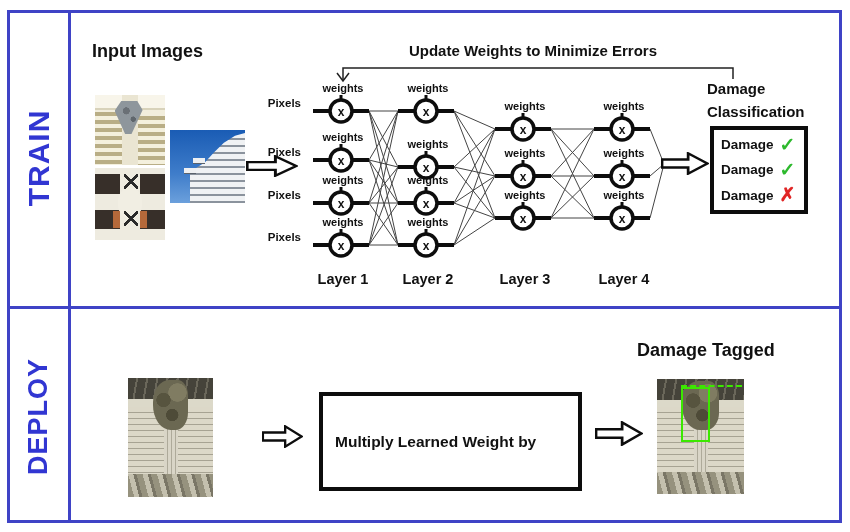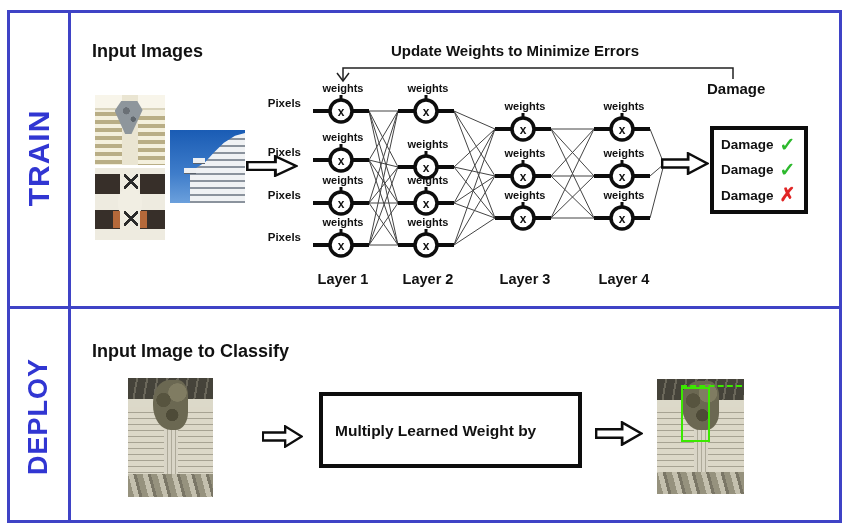--- a/index.html
+++ b/index.html
@@ -83,35 +83,35 @@
   #tagged-photo .tag-box  { left:28%; top:7%; width:33%; height:48%; border:2px solid #3ce800; }
   #tagged-photo .tag-line { left:28%; top:5%; width:70%; height:0; border-top:2px dashed #3ce800; }
 
   
   .flow-arrow { position:absolute; }
   .flow-arrow svg { display:block; width:100%; height:100%; }
 
   
   #net-svg { position:absolute; left:295px; top:58px; width:450px; height:240px; overflow:visible;
        font-family:"Liberation Sans", sans-serif; }
-  #feedback-title { left:370px; top:42px; width:290px; text-align:center; font-size:15px; }
+  #feedback-title { left:388px; top:42px; width:290px; text-align:center; font-size:15px; }
 
   
   #cls-title { position:absolute; left:707px; top:77px; font-weight:bold; font-size:15px; line-height:23px; }
   #cls-box { position:absolute; left:710px; top:126px; width:98px; height:88px;
        border:4px solid #0d0d0d; display:flex; flex-direction:column; justify-content:space-around;
        padding:2px 4px 2px 7px; background:#fff; }
   .cls-row { display:flex; align-items:center; gap:6px; }
   .cls-row .lbl { font-weight:bold; font-size:13.5px; }
   .cls-row .mark { font-weight:bold; font-size:19px; line-height:14px; }
   .mark.pass { color:#2db92d; }
   .mark.fail { color:#e02525; }
 
   
-  #process-box { position:absolute; left:319px; top:392px; width:263px; height:76px;
+  #process-box { position:absolute; left:319px; top:392px; width:263px; height:99px;
        border:4px solid #0d0d0d; display:flex; flex-direction:column; justify-content:center;
        padding-left:12px; background:#fff; }
   #process-box span { font-weight:bold; font-size:15.5px; line-height:25px; white-space:nowrap; }
 </style>
 </head>
 <body>
 
 <div id="page">
 
   <div class="frame"></div>
@@ -296,37 +296,37 @@
     </svg>
 
   <div class="flow-arrow" style="left:661px; top:152px; width:48px; height:23px;">
     <svg viewBox="0 0 46 26" preserveAspectRatio="none">
       <polygon points="1,8.5 26,8.5 26,1.5 44.5,13 26,24.5 26,17.5 1,17.5" fill="#fff" stroke="#0d0d0d" stroke-width="2.6"></polygon>
     </svg>
   </div>
 
   <div id="cls-title">
     <div>Damage</div>
+    <div>Classification</div>
   </div>
   <div id="cls-box">
       <div class="cls-row">
         <span class="lbl">Damage</span>
         <span class="mark pass">✓</span>
       </div>
       <div class="cls-row">
         <span class="lbl">Damage</span>
         <span class="mark pass">✓</span>
       </div>
       <div class="cls-row">
         <span class="lbl">Damage</span>
         <span class="mark fail">✗</span>
       </div>
     </div>
 
-  <div class="heading" style="left:92px; top:341px;">Input Image to Classify</div>
 
   <div class="photo photo-damage" id="deploy-photo">
     <div class="ceiling"></div>
       <div class="beam"></div>
       <div class="wall"></div>
     <div class="col"></div>
       <div class="crush"></div>
       <div class="rubble"></div>
   </div>
 
@@ -339,20 +339,21 @@
   <div id="process-box">
     <span>Multiply Learned Weight by</span>
   </div>
 
   <div class="flow-arrow" style="left:595px; top:421px; width:48px; height:25px;">
     <svg viewBox="0 0 46 26" preserveAspectRatio="none">
       <polygon points="1,8.5 26,8.5 26,1.5 44.5,13 26,24.5 26,17.5 1,17.5" fill="#fff" stroke="#0d0d0d" stroke-width="2.6"></polygon>
     </svg>
   </div>
 
+  <div class="heading" style="left:637px; top:340px;">Damage Tagged</div>
 
   <div class="photo photo-damage" id="tagged-photo">
     <div class="ceiling"></div>
       <div class="beam"></div>
       <div class="wall"></div>
     <div class="col"></div>
       <div class="crush"></div>
       <div class="rubble"></div>
     <div class="tag-line"></div>
     <div class="tag-box"></div>

